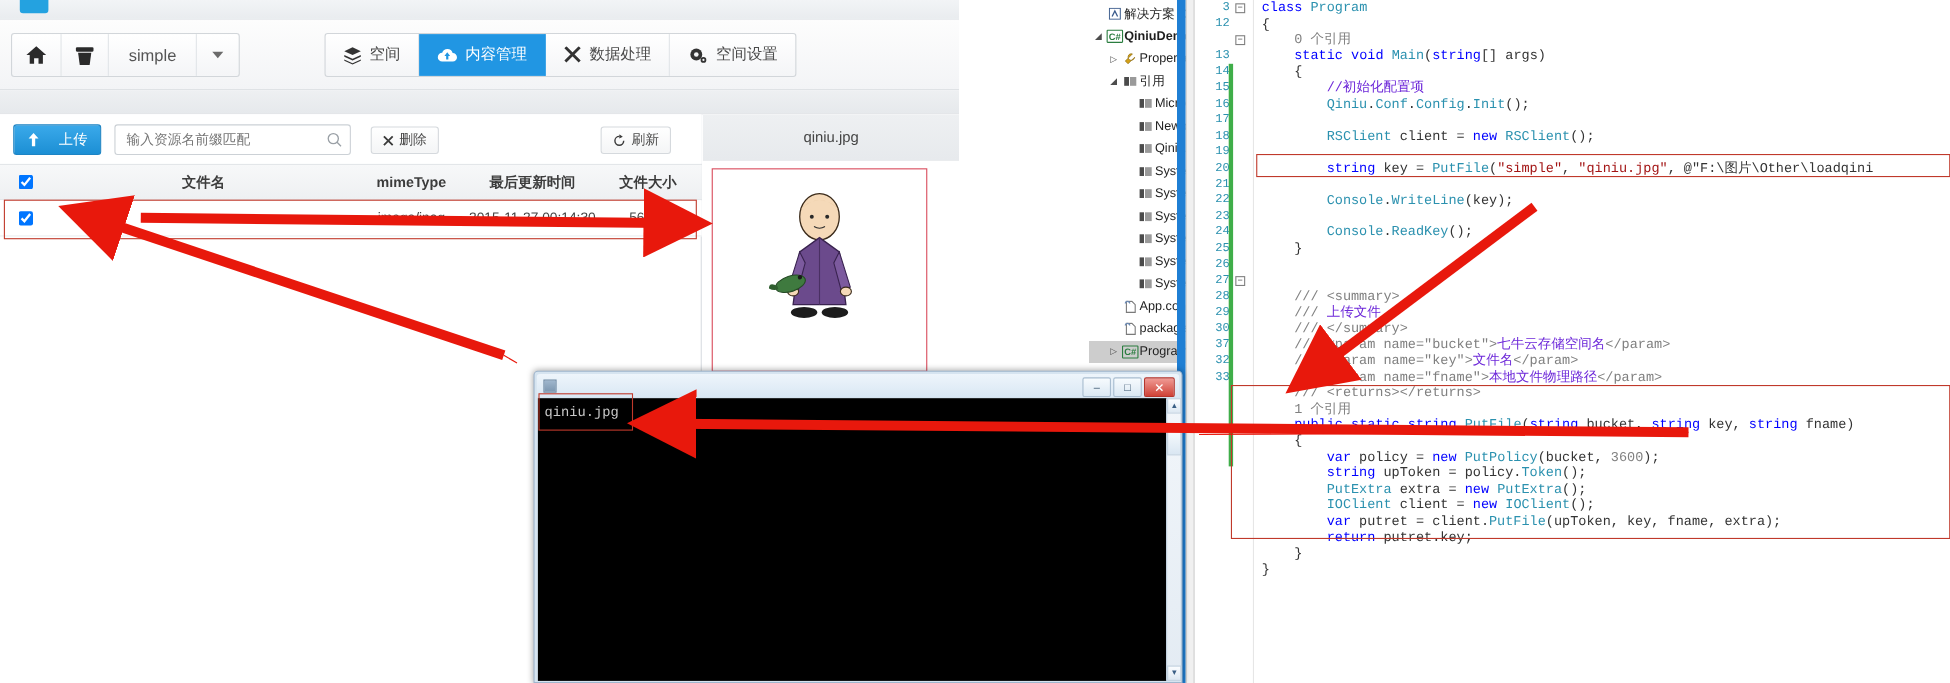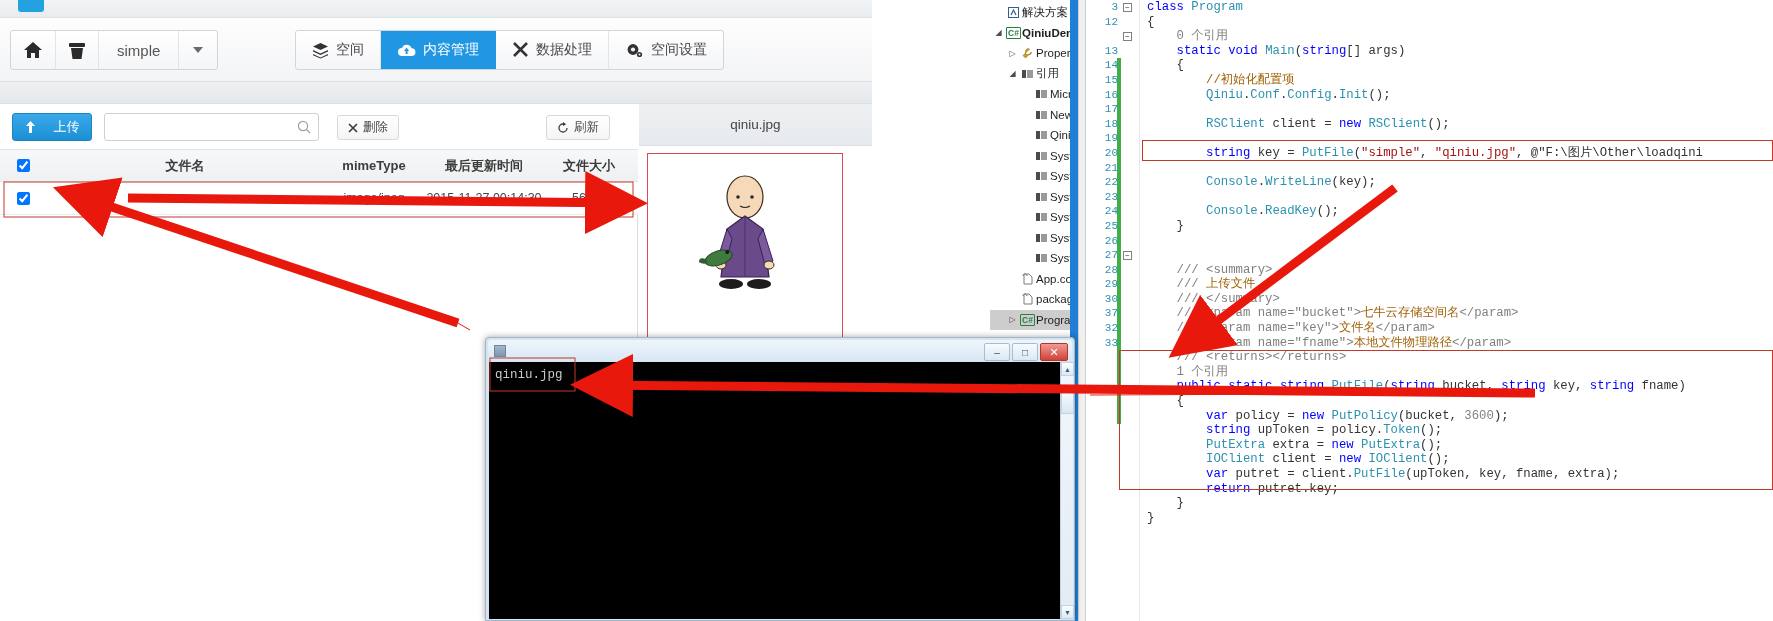--- a/index.html
+++ b/index.html
@@ -114,21 +114,21 @@
      font-family:"Liberation Mono", monospace; font-size:8px; line-height:8px; text-align:center; background:#fff; }
   #change-bar { position:absolute; left:30px; top:58px; width:4px; height:366px; background:#3fae49; }
   #vline { position:absolute; left:52px; top:0; width:1px; height:621px; background:#e6e6e6; }
 
   #code { position:absolute; left:60px; top:0; width:700px; height:621px;
      font-family:"Liberation Mono", monospace; font-size:12.3px; white-space:pre; }
   .cl { height:14.6px; line-height:14.6px; }
   .kw { color:#0000ff; }
   .ty { color:#2b91af; }
   .st { color:#a31515; }
-  .cm { color:#a16207; }
+  .cm { color:#6d28d9; }
   .gr { color:#808080; }
   .num { color:#808080; }
 
   .hl-box { position:absolute; border:1px solid #c0392b; }
 
   
   #console-win { position:absolute; left:485px; top:337px; width:590px; height:284px;
      background:#d6e4f0; border:1px solid #9fb6cd; border-radius:4px 4px 0 0;
      box-shadow:0 0 6px rgba(0,0,0,.35); }
   #console-title { position:absolute; left:2px; top:2px; width:584px; height:21px;
@@ -239,20 +239,21 @@
       <div id="upload-btn">
         <span class="ico">
           <svg width="11" height="13" viewBox="0 0 11 13">
               <path d="M5.5 0 L10 5 L7 5 L7 12 L4 12 L4 5 L1 5 Z" fill="#fff"></path>
             </svg>
         </span>
         <span>上传</span>
       </div>
 
       <div id="search-box">
+        <input id="search-input" type="text" placeholder="输入资源名前缀匹配" style="">
         <span id="search-icon" class="ico">
           <svg width="14" height="14" viewBox="0 0 14 14">
               <circle cx="6" cy="6" r="4.6" stroke="#9aa0a6" stroke-width="1.2" fill="none"></circle>
               <path d="M9.4 9.4 L13 13" stroke="#9aa0a6" stroke-width="1.2"></path>
             </svg>
         </span>
       </div>
 
       <div id="delete-btn">
         <span class="ico">

